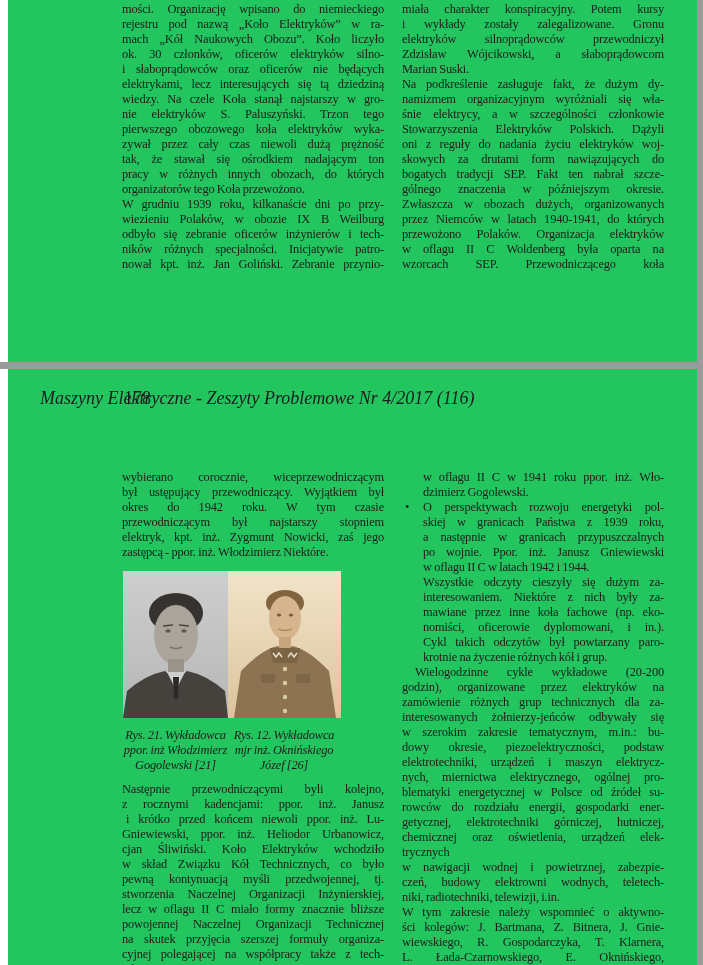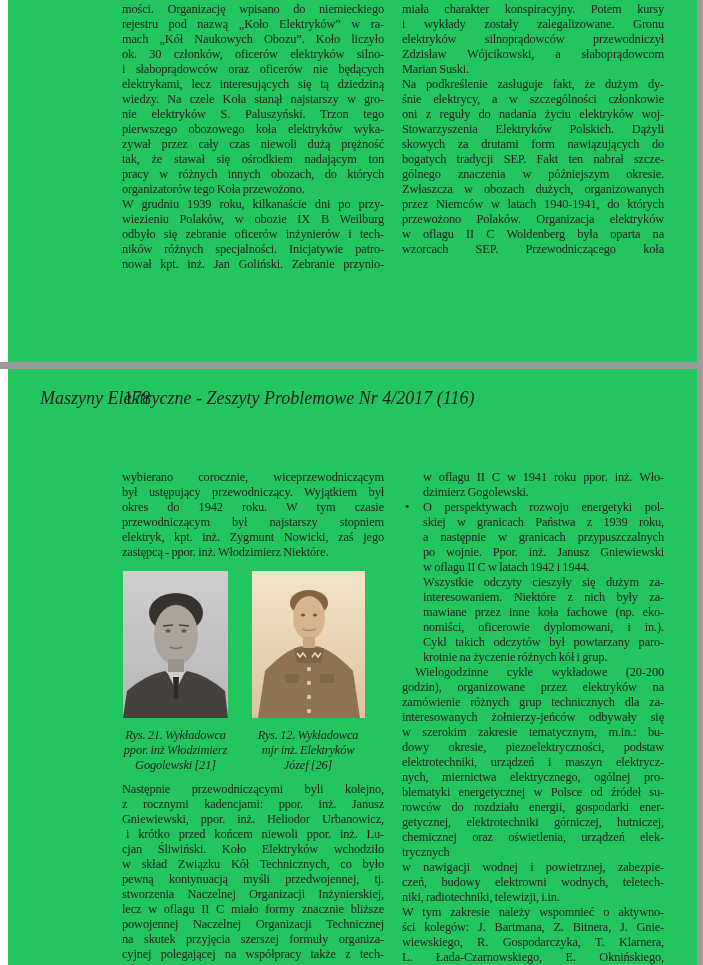--- a/index.html
+++ b/index.html
@@ -29,21 +29,21 @@
   .ind3{padding-left:4px;}
   .bul .bmark{position:absolute;left:3px;top:0;}
 
   .p2header{position:relative;padding-top:22px;height:15px;font-size:18px;line-height:15px;}
   .pagenum{position:absolute;left:84px;top:22px;}
   .runhead{display:block;text-align:left;font-style:italic;}
 
   .figures{display:flex;margin-top:11px;margin-bottom:9px;}
   figure{margin:0;flex:none;}
   .fig1{margin-left:1px;width:105px;}
-  .fig2{margin-left:24px;width:112px;}
+  .fig2{width:112px;}
   .photo{display:block;}
   .caption{margin-top:10px;font-style:italic;}
   .caption .tline{text-align:left;text-align-last:center !important;overflow:visible;}
 </style>
 </head>
 <body>
 
 <section class="page" id="page1">
   <div class="cols">
     <div class="col">
@@ -66,23 +66,24 @@
         <div class="tline just">ników różnych specjalności. Inicjatywie patro-</div>
         <div class="tline just">nował kpt. inż. Jan Goliński. Zebranie przynio-</div>
       </div>
     <div class="col">
         <div class="tline just">miała charakter konspiracyjny. Potem kursy</div>
         <div class="tline just">i wykłady zostały zalegalizowane. Gronu</div>
         <div class="tline just">elektryków silnoprądowców przewodniczył</div>
         <div class="tline just">Zdzisław Wójcikowski, a słaboprądowcom</div>
         <div class="tline">Marian Suski.</div>
         <div class="tline just">Na podkreślenie zasługuje fakt, że dużym dy-</div>
+        <div class="tline just">namizmem organizacyjnym wyróżniali się wła-</div>
         <div class="tline just">śnie elektrycy, a w szczególności członkowie</div>
+        <div class="tline just">Stowarzyszenia Elektryków Polskich. Dążyli</div>
         <div class="tline just">oni z reguły do nadania życiu elektryków woj-</div>
-        <div class="tline just">Stowarzyszenia Elektryków Polskich. Dążyli</div>
         <div class="tline just">skowych za drutami form nawiązujących do</div>
         <div class="tline just">bogatych tradycji SEP. Fakt ten nabrał szcze-</div>
         <div class="tline just">gólnego znaczenia w późniejszym okresie.</div>
         <div class="tline just">Zwłaszcza w obozach dużych, organizowanych</div>
         <div class="tline just">przez Niemców w latach 1940-1941, do których</div>
         <div class="tline just">przewożono Polaków. Organizacja elektryków</div>
         <div class="tline just">w oflagu II C Woldenberg była oparta na</div>
         <div class="tline just">wzorcach SEP. Przewodniczącego koła</div>
       </div>
   </div>
@@ -153,30 +154,30 @@
             <polyline points="60,86 63,82 66,86 69,82" stroke="#e9e1cd" stroke-width="1.4" fill="none"></polyline>
             <circle cx="57" cy="98" r="2.2" fill="#d9cba6"></circle>
             <circle cx="57" cy="112" r="2.2" fill="#d9cba6"></circle>
             <circle cx="57" cy="126" r="2.2" fill="#d9cba6"></circle>
             <circle cx="57" cy="140" r="2.2" fill="#d9cba6"></circle>
             <rect x="33" y="103" width="14" height="9" fill="#7e6747" rx="1"></rect>
             <rect x="68" y="103" width="14" height="9" fill="#7e6747" rx="1"></rect>
           </svg>
           <figcaption class="caption">
               <div class="tline just">Rys. 12. Wykładowca</div>
-              <div class="tline just">mjr inż. Elektryków</div>
+              <div class="tline just">mjr inż. Oknińskiego</div>
               <div class="tline just">Józef [26]</div>
             </figcaption>
         </figure>
       </div>
       <div>
           <div class="tline just">Następnie przewodniczącymi byli kolejno,</div>
           <div class="tline just">z rocznymi kadencjami: ppor. inż. Janusz</div>
+          <div class="tline just ind3">i krótko przed końcem niewoli ppor. inż. Lu-</div>
           <div class="tline just">Gniewiewski, ppor. inż. Heliodor Urbanowicz,</div>
-          <div class="tline just ind3">i krótko przed końcem niewoli ppor. inż. Lu-</div>
           <div class="tline just">cjan Śliwiński. Koło Elektryków wchodziło</div>
           <div class="tline just">w skład Związku Kół Technicznych, co było</div>
           <div class="tline just">pewną kontynuacją myśli przedwojennej, tj.</div>
           <div class="tline just">stworzenia Naczelnej Organizacji Inżynierskiej,</div>
           <div class="tline just">lecz w oflagu II C miało formy znacznie bliższe</div>
           <div class="tline just">powojennej Naczelnej Organizacji Technicznej</div>
           <div class="tline just">na skutek przyjęcia szerszej formuły organiza-</div>
           <div class="tline just">cyjnej polegającej na współpracy także z tech-</div>
           <div class="tline">nikami</div>
         </div>

